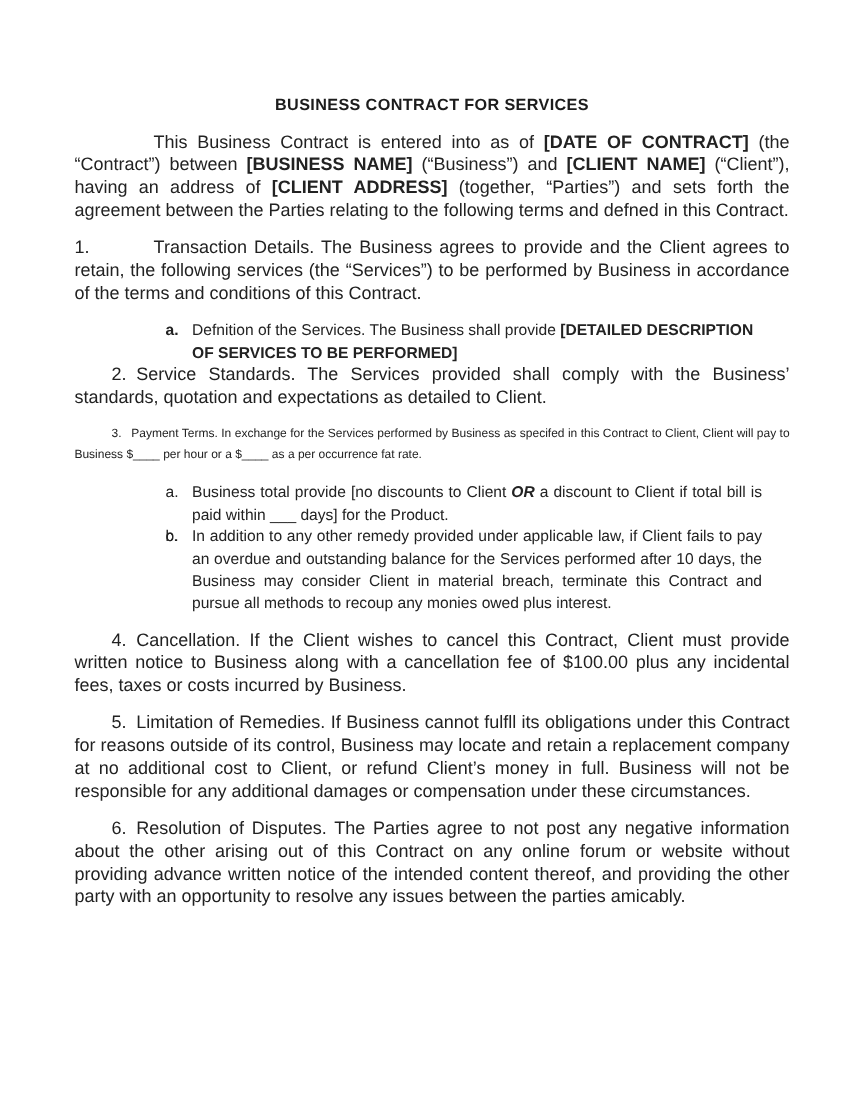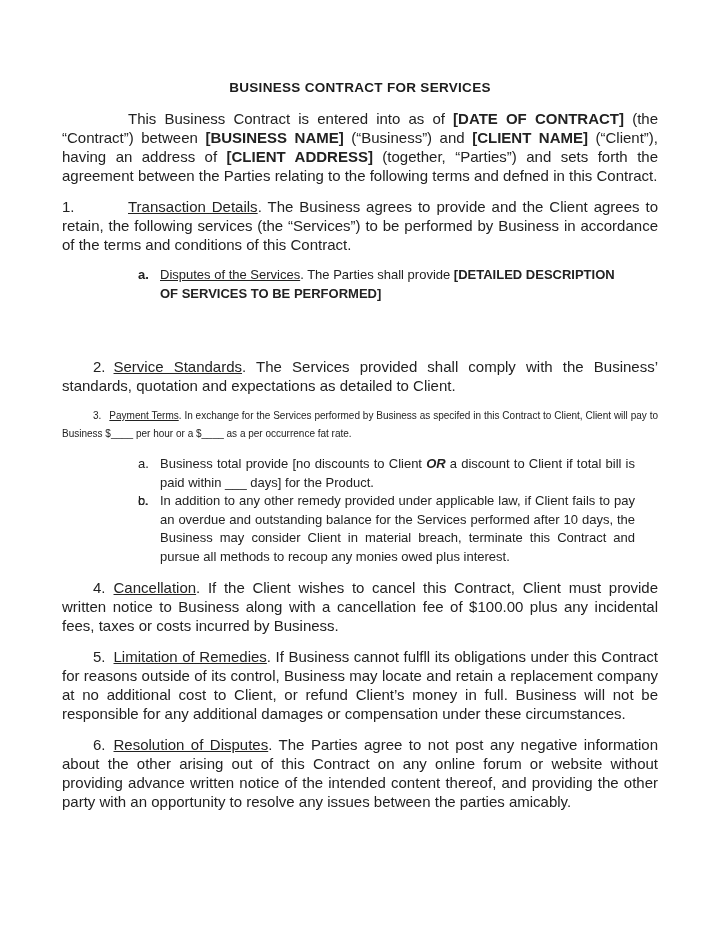--- a/index.html
+++ b/index.html
@@ -30,23 +30,23 @@
     font-size: 15px;
     line-height: 19px;
     text-align: justify;
     margin: 0 0 12px 0;
   }
   .intro { text-indent: 66px; }
   .section { text-indent: 31px; }
   .section .num { padding-right: 8px; }
   .s1 { text-indent: 0; }
   .s1 .num1 { display: inline-block; width: 66px; text-indent: 0; }
-  .gap-before { margin-top: 54px; }
+  .gap-before { }
   .small { font-size: 10px; line-height: 18px; }
-  .heading { text-decoration: underline; }
+  .heading { }
   .bold { font-weight: bold; }
   .bolditalic { font-weight: bold; font-style: italic; }
   .subitem {
     position: relative;
     padding-left: 98px;
     margin-right: 23px;
     font-size: 13px;
     line-height: 18.5px;
     text-align: justify;
     margin-bottom: 0;
@@ -65,21 +65,21 @@
 
 <div class="page">
   <div class="content">
 
     <h1 class="title">BUSINESS CONTRACT FOR SERVICES</h1>
 
     <p class="para intro"><span>This Business Contract is entered into as of </span><span class="bold">[DATE OF CONTRACT]</span><span> (the “Contract”) between </span><span class="bold">[BUSINESS NAME]</span><span> (“Business”) and </span><span class="bold">[CLIENT NAME]</span><span> (“Client”), having an address of </span><span class="bold">[CLIENT ADDRESS]</span><span> (together, “Parties”) and sets forth the agreement between the Parties relating to the following terms and defned in this Contract.</span></p>
 
     <p class="para s1"><span class="num1">1.</span><span class="heading">Transaction Details</span><span>. The Business agrees to provide and the Client agrees to retain, the following services (the “Services”) to be performed by Business in accordance of the terms and conditions of this Contract.</span></p>
 
-    <p class="para subitem s1a"><span class="marker marker-bold">a.</span><span class="heading">Disputes of the Services</span><span>. The Parties shall provide </span><span class="bold">[DETAILED DESCRIPTION OF SERVICES TO BE PERFORMED]</span></p>
+    <p class="para subitem s1a"><span class="marker marker-bold">a.</span><span class="heading">Defnition of the Services</span><span>. The Business shall provide </span><span class="bold">[DETAILED DESCRIPTION OF SERVICES TO BE PERFORMED]</span></p>
 
     <p class="para section gap-before"><span class="num">2.</span><span class="heading">Service Standards</span><span>. The Services provided shall comply with the Business’ standards, quotation and expectations as detailed to Client.</span></p>
 
     <p class="para section small"><span class="num">3.</span><span class="heading">Payment Terms</span><span>. In exchange for the Services performed by Business as specifed in this Contract to Client, Client will pay to Business $____ per hour or a $____ as a per occurrence fat rate.</span></p>
 
     <div class="sublist">
       <p class="para subitem"><span class="marker">a.</span><span>Business total provide [no discounts to Client </span><span class="bolditalic">OR</span><span> a discount to Client if total bill is paid within ___ days] for the Product.</span></p>
       <p class="para subitem"><span class="marker">b.</span></p>
       <p class="para subitem"><span class="marker">c.</span><span>In addition to any other remedy provided under applicable law, if Client fails to pay an overdue and outstanding balance for the Services performed after 10 days, the Business may consider Client in material breach, terminate this Contract and pursue all methods to recoup any monies owed plus interest.</span></p>
     </div>

